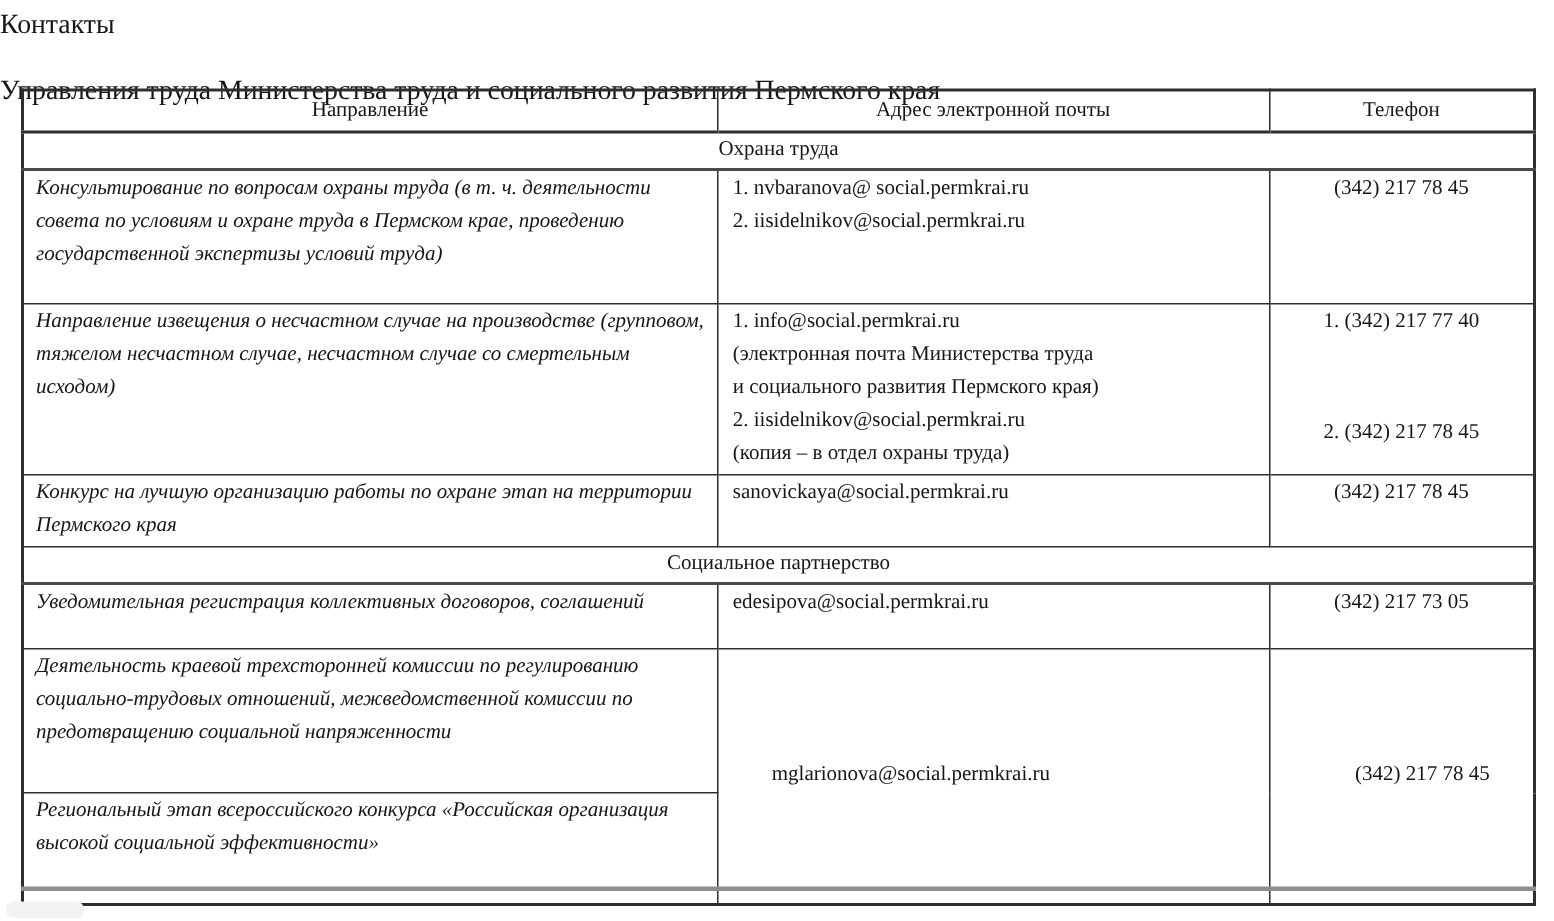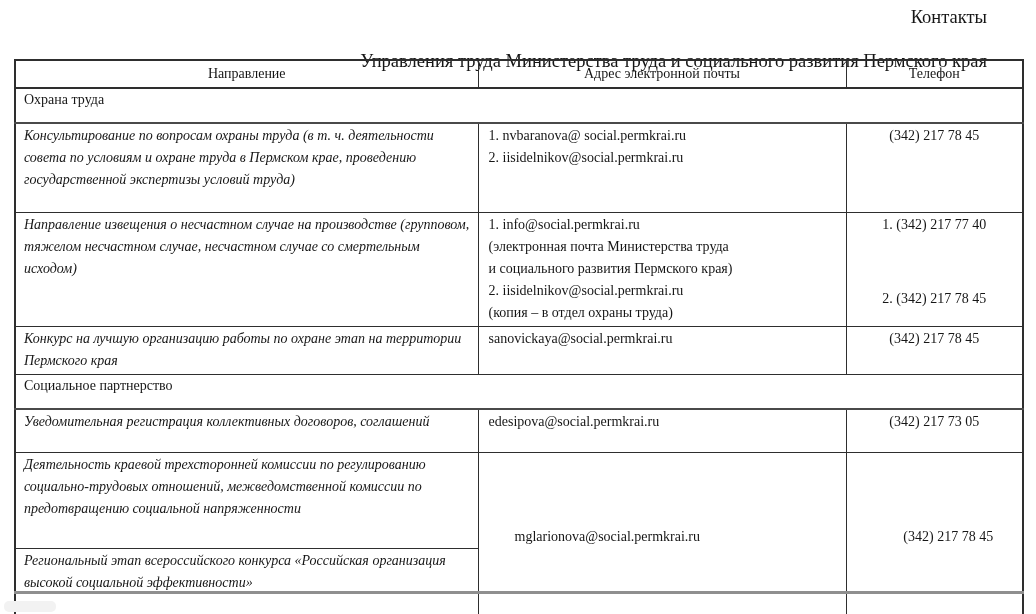--- a/index.html
+++ b/index.html
@@ -13,21 +13,21 @@
     position: relative;
     font-family: "Liberation Serif", "DejaVu Serif", serif;
     color: #161616;
     overflow: hidden;
   }
   .title-block {
     position: absolute;
     top: 5px;
     left: 0;
     width: 987px;
-    text-align: right;
+    text-align: left;
   }
   .doc-title {
     font-size: 18.5px;
     font-weight: normal;
     margin: 0;
     line-height: 24px;
   }
   .doc-subtitle {
     font-size: 18.5px;
     font-weight: normal;
@@ -51,24 +51,24 @@
     vertical-align: top;
     font-weight: normal;
     overflow: hidden;
   }
   .contacts th {
     text-align: center;
     border-bottom-width: 2.5px;
     padding-top: 2px;
   }
   .contacts td.section {
-    text-align: left;
+    text-align: center;
     border-bottom: 2px solid #4a4a4a;
     padding-top: 0;
-    padding-bottom: 11px;
+    padding-bottom: 1px;
   }
   .contacts td.direction { text-align: left; font-style: italic; }
   .contacts td.email { text-align: left; padding-left: 10px; }
   .contacts td.phone { text-align: center; }
   .contacts td.vmid { vertical-align: middle; padding-left: 36px; }
   .phone-gap { margin-top: 52px; }
   .table-bottom-shadow {
     position: absolute;
     left: 14px;
     top: 591px;

